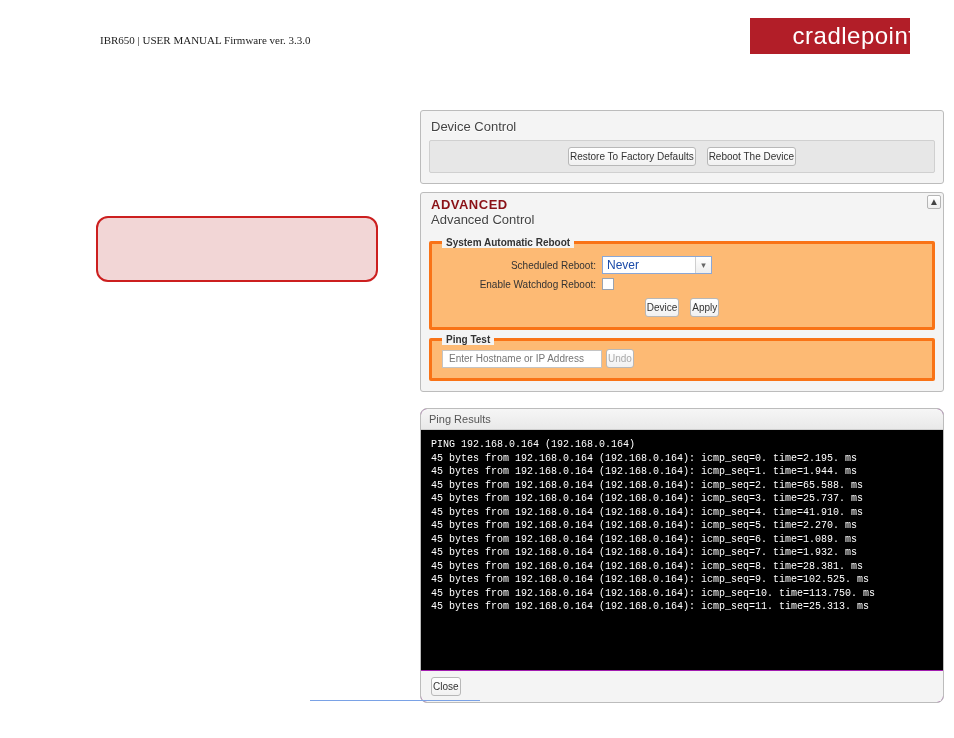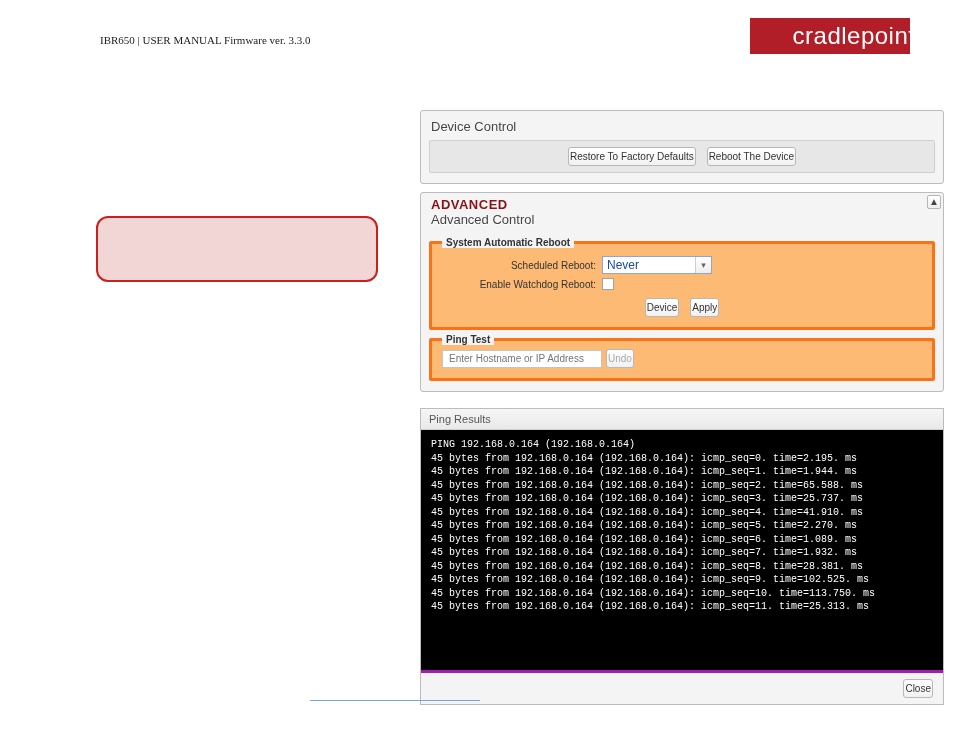--- a/index.html
+++ b/index.html
@@ -116,43 +116,43 @@
   }
   .xinput {
     border:1px solid #c4c4c4; background:#fff;
     height:18px; font-size:10px; color:#888;
     padding:0 6px; width:160px;
   }
   .center-row { text-align:center; margin-top:8px; }
 
   
   .term-wrap {
-    border:1px solid #bcbcbc; border-radius:0;
+    border:1px solid #bcbcbc; border-radius:7px;
     background:#701a75;
     overflow:hidden;
     margin-top:16px;
   }
   .term-title {
     font-size:11px; color:#555; padding:4px 8px;
     background:linear-gradient(#f6f6f6,#e9e9e9);
     border-bottom:1px solid #cfcfcf;
   }
   .term {
     background:#000; color:#fff;
     font-family:"Courier New", monospace;
     font-size:10px; line-height:1.35;
     padding:8px 10px;
     height:240px;
     overflow:auto;
     white-space:pre;
   }
   .close-row {
-    padding:6px; text-align:right;
+    padding:6px; text-align:left;
     background:#f4f4f4;
-    border-top:3px solid #a21caf;
+    border-top:1px solid #a21caf;
   }
 
   
   .footer-rule {
     position:absolute; left:310px; top:700px;
     width:170px; height:0;
     border-top:1px solid #7aa2e6;
   }
 </style>
 </head>

